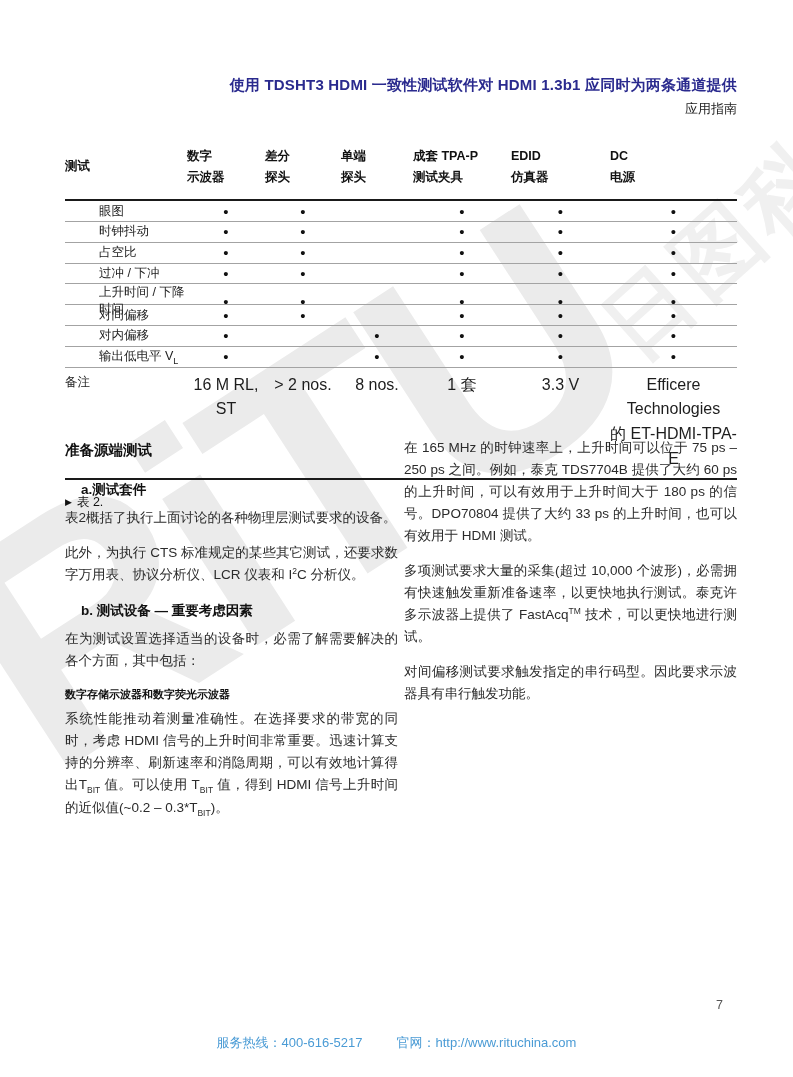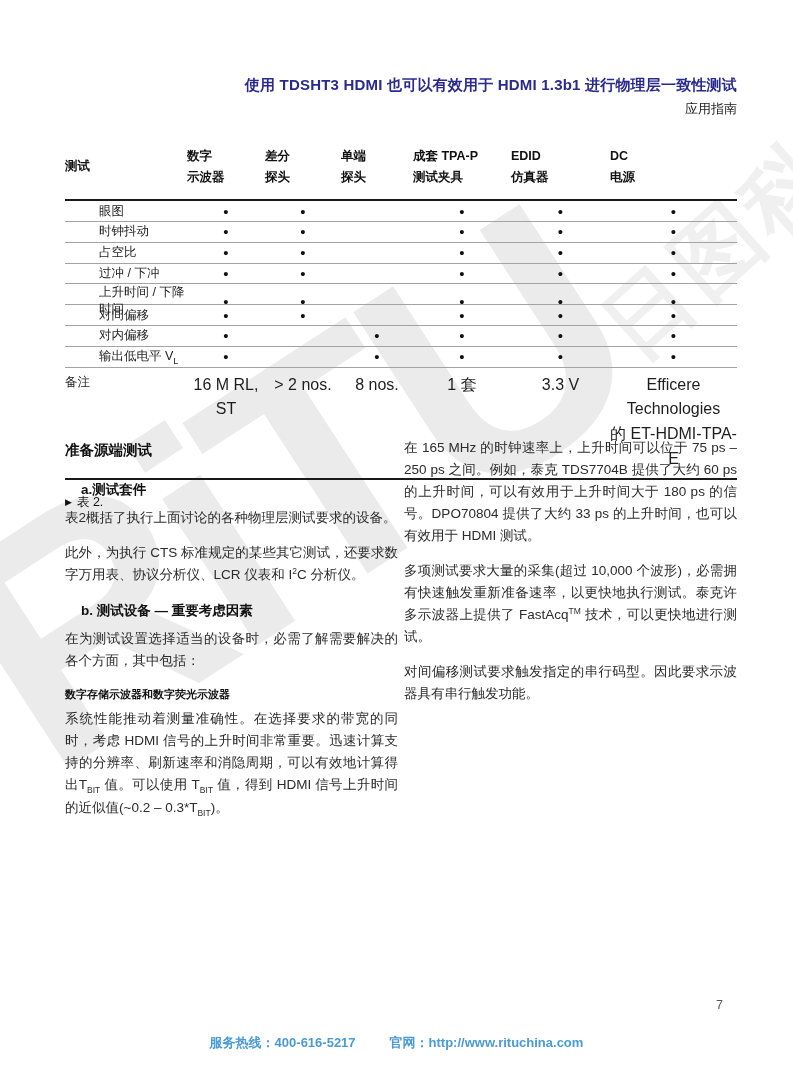--- a/index.html
+++ b/index.html
@@ -49,37 +49,37 @@
   .blk-h1 { font-size:14.5px; font-weight:bold; color:#111; margin:2px 0 16px 0; text-align:left; }
   .blk-h2 { font-size:13.5px; font-weight:bold; color:#111; margin:14px 0 6px 16px; text-align:left; }
   .blk-h3 { font-size:11px; font-weight:bold; color:#111; margin:14px 0 4px 0; text-align:left; }
   .blk-p  { margin:0 0 13px 0; }
   .blk-p sub { font-size:8.5px; }
   .blk-p sup { font-size:8.5px; }
   
   .page-number { position:absolute; left:716px; top:998px; font-size:12.5px; color:#555; }
   .footer {
     position:absolute; left:0; right:0; top:1034px; text-align:center;
-    font-size:13px; font-weight:bold; color:#4a9bd5;
+    font-size:13px; font-weight:normal; color:#4a9bd5;
   }
   .footer a { color:#4a9bd5; text-decoration:none; }
   .footer .gap { display:inline-block; width:34px; }
 </style>
 </head>
 <body>
 
 <div class="page">
 
   <div class="wm-logo">RiTU</div>
   <div class="wm-cn">日图科技</div>
 
   <div class="content">
 
     <div class="doc-header">
-      <div class="doc-title">使用 TDSHT3 HDMI 也可以有效用于 HDMI 1.3b1 进行物理层一致性测试</div>
+      <div class="doc-title">使用 TDSHT3 HDMI 一致性测试软件对 HDMI 1.3b1 应同时为两条通道提供</div>
       <div class="doc-subtitle">应用指南</div>
     </div>
 
     <div class="spec-table">
       <div class="tgrid thead" id="table-head">
           <div class="th">测试
 </div>
           <div class="th">数字
 示波器</div>
           <div class="th">差分

